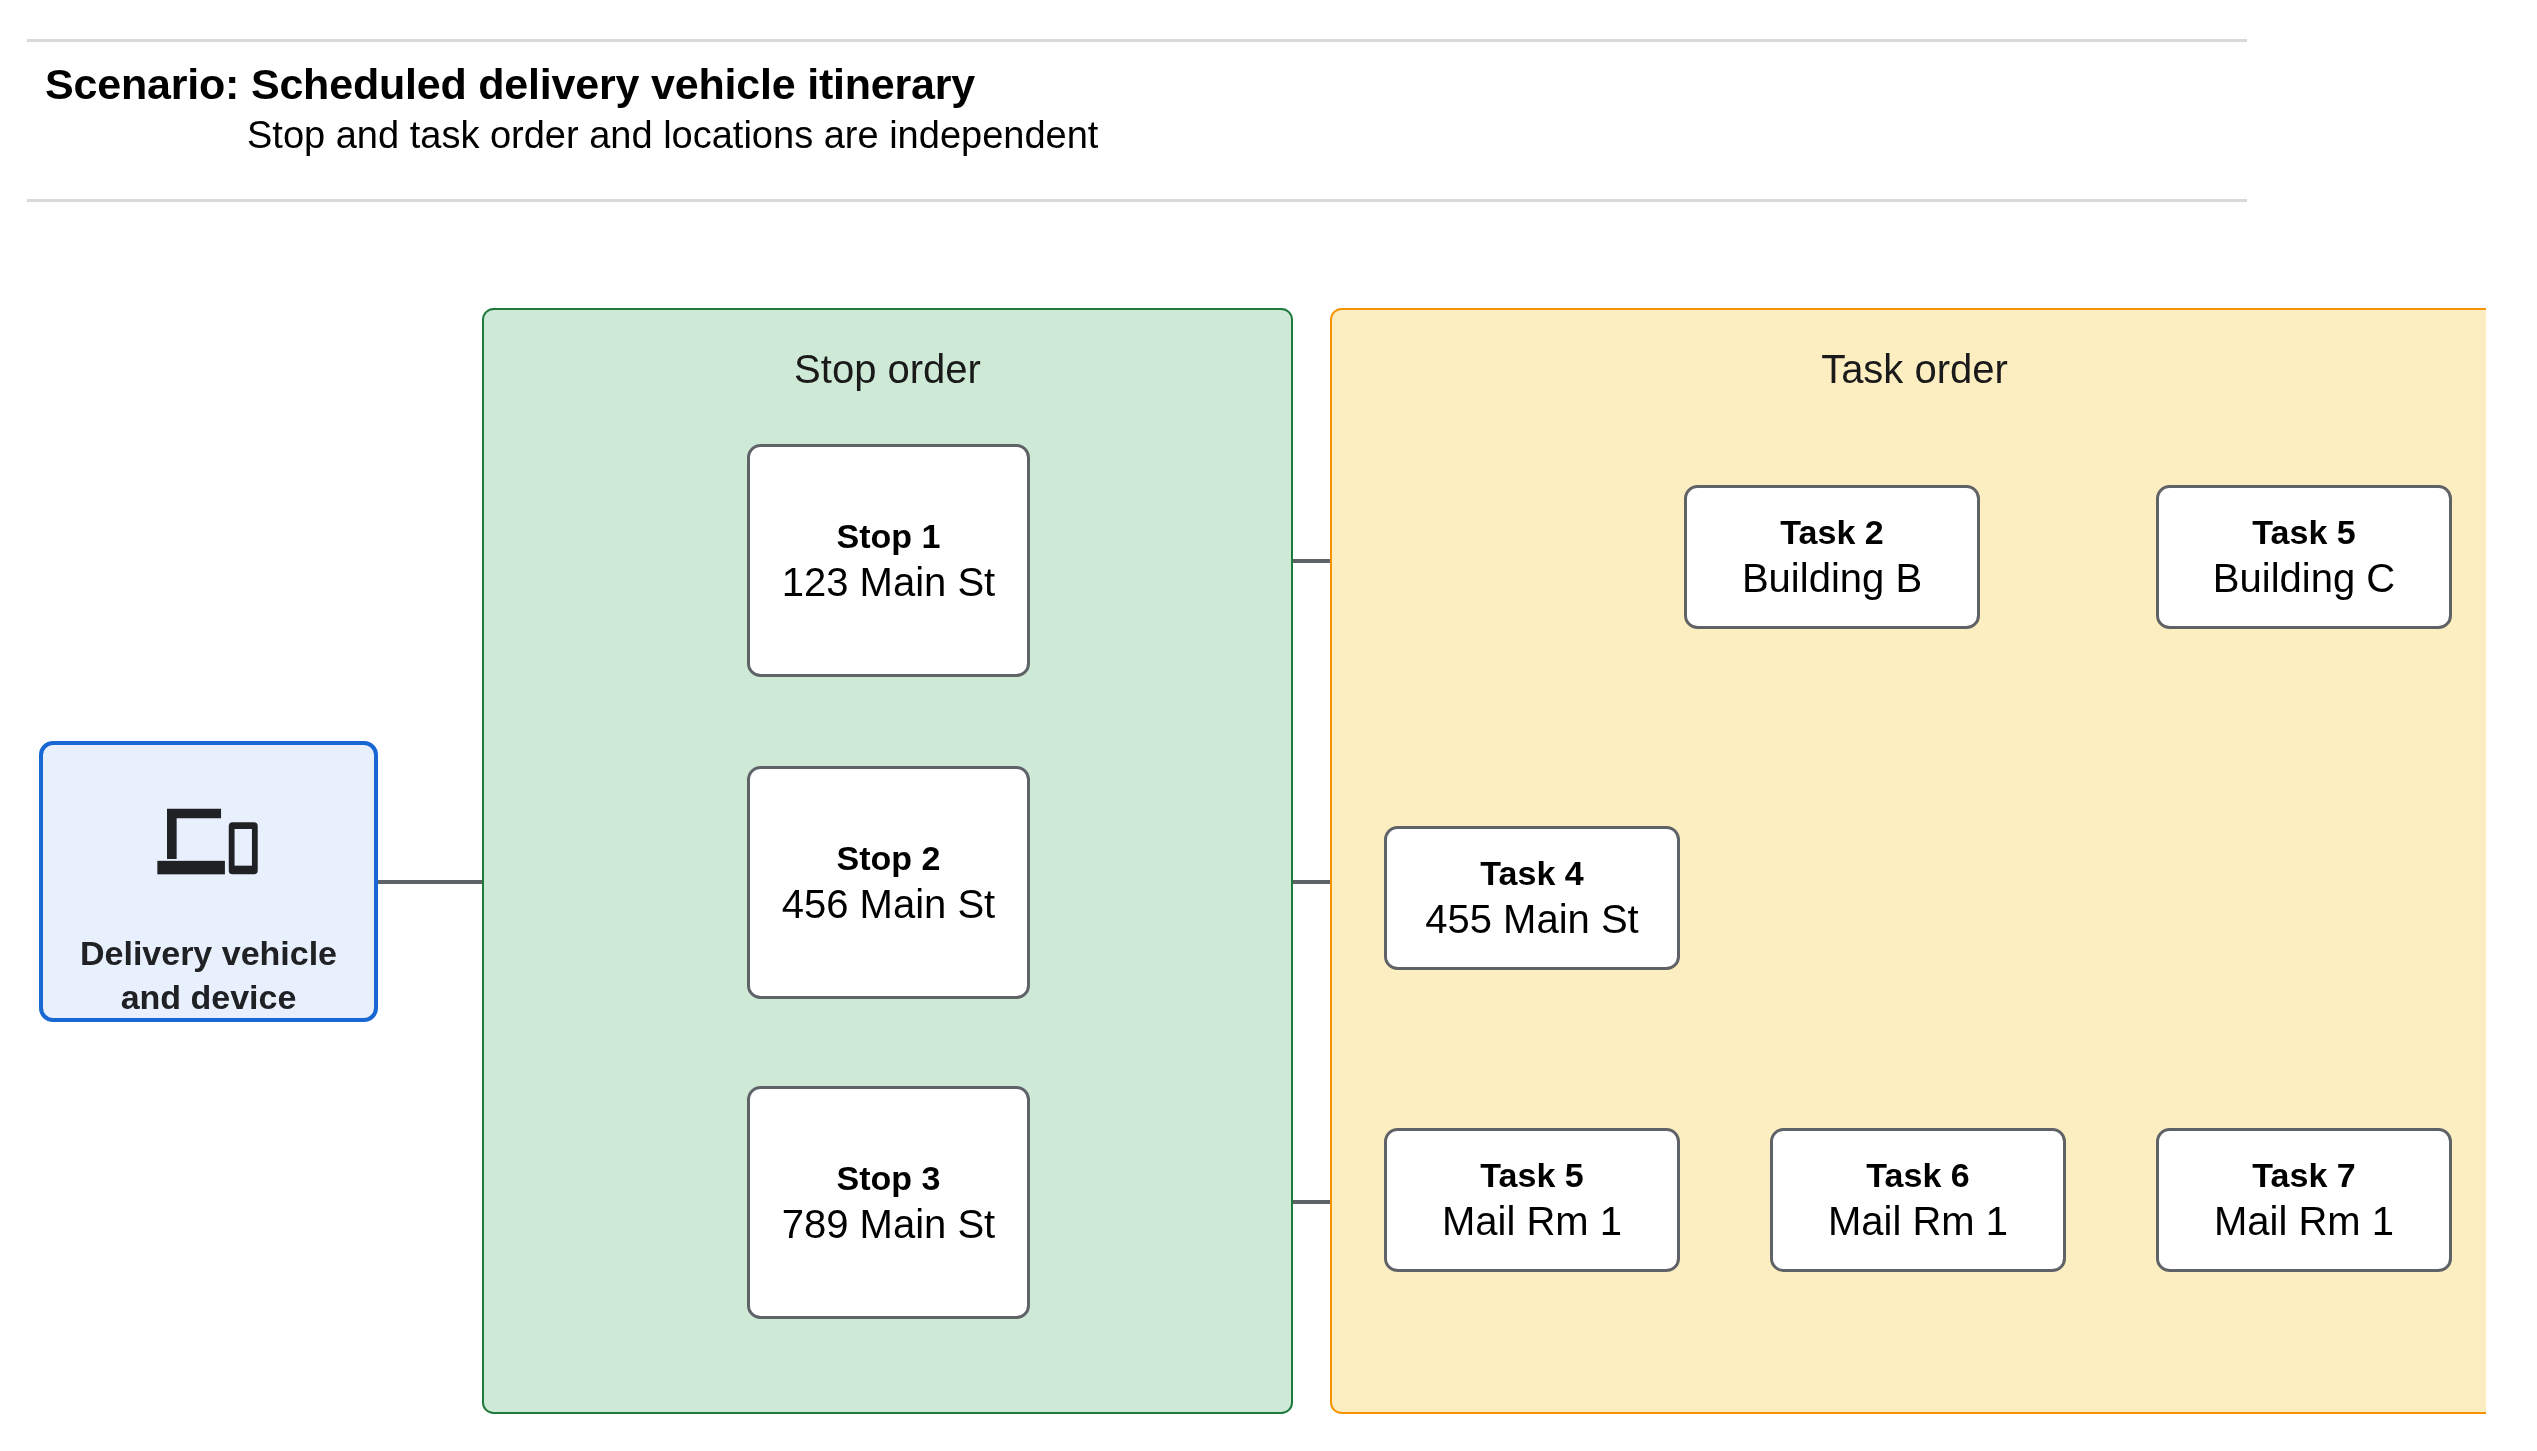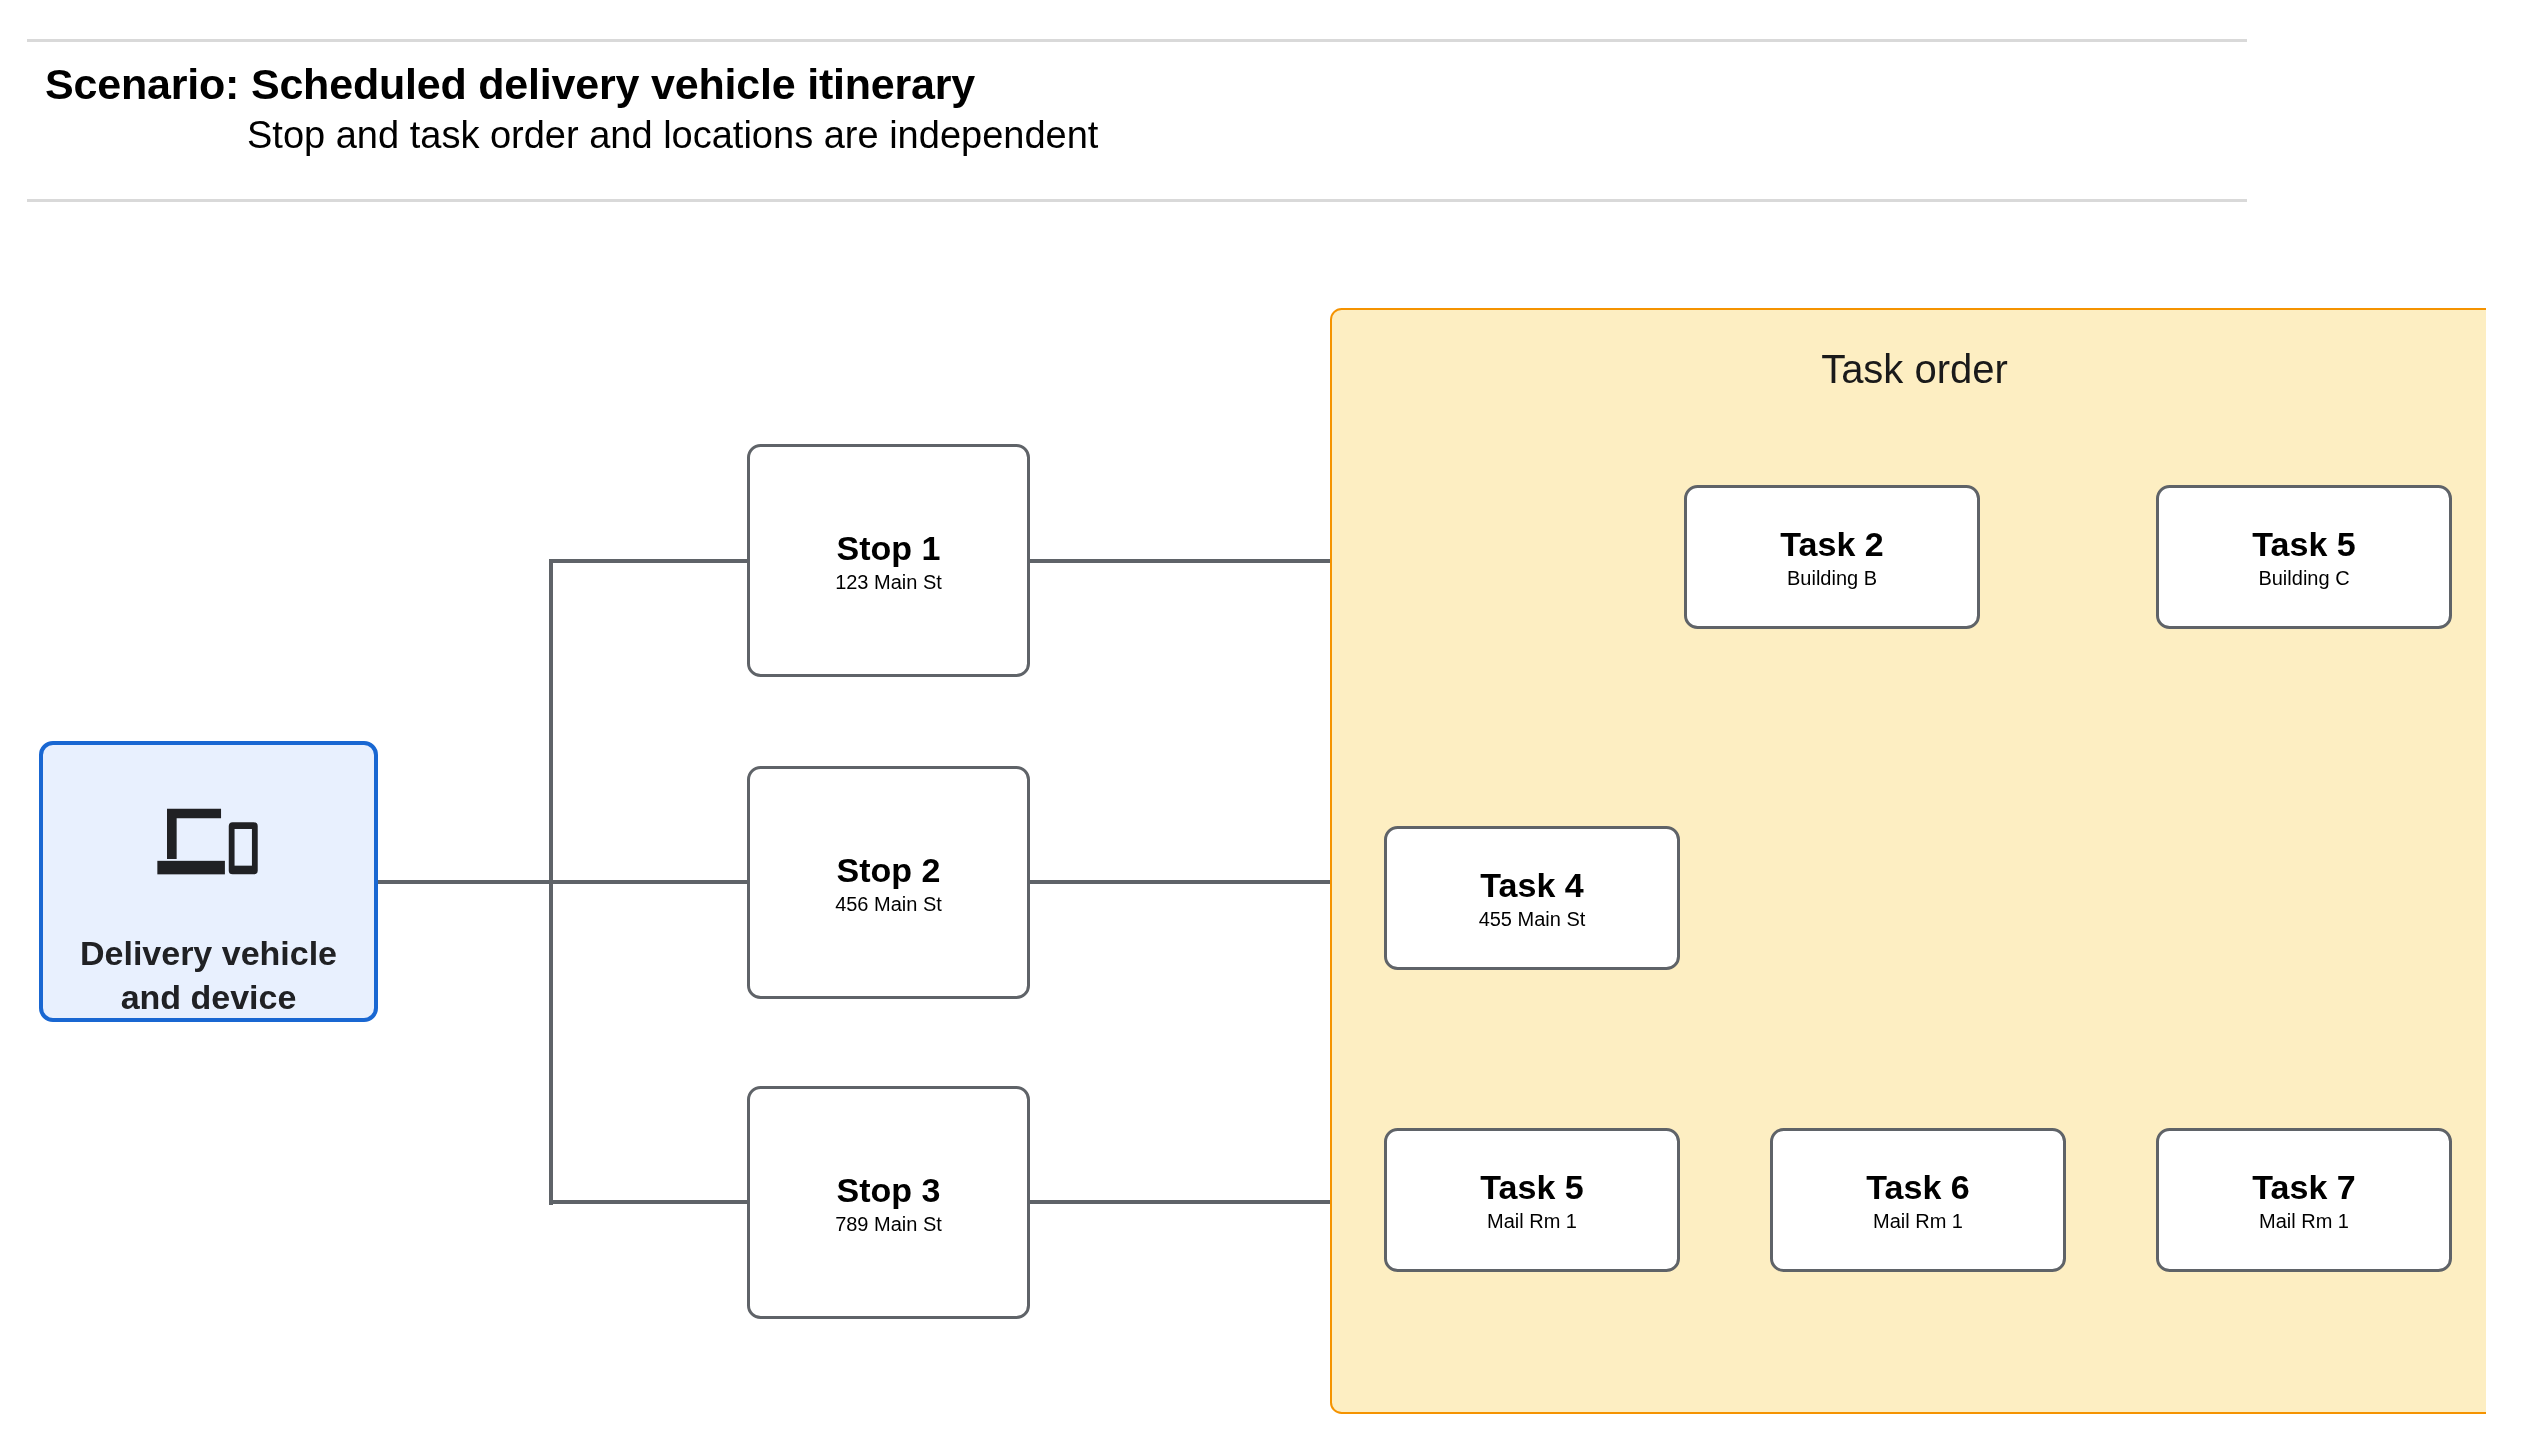--- a/index.html
+++ b/index.html
@@ -106,21 +106,21 @@
     text-align: right;
     z-index: 5;
   }
   .node .t {
     font-size: 34px;
     font-weight: bold;
     color: #000000;
     line-height: 1.18;
   }
   .node .s {
-    font-size: 20px;
+    font-size: 40px;
     font-weight: normal;
     color: #000000;
     line-height: 1.2;
     margin-top: 1.9px;
   }
 
   .stop-node { width: 283px; height: 233px; left: 747px; }
   .stop-1 { top: 444px; }
   .stop-2 { top: 766px; }
   .stop-3 { top: 1086px; }
@@ -186,20 +186,23 @@
 
   <div class="conn conn-h" style="left:1026px; top:559px; width:362px;"></div>
   <div class="conn conn-h" style="left:1026px; top:880px; width:362px;"></div>
   <div class="conn conn-h" style="left:1026px; top:1200px; width:362px;"></div>
 
   <div class="conn conn-h" style="left:1676px; top:559px; width:98px;"></div>
   <div class="conn conn-h" style="left:2061px; top:559px; width:98px;"></div>
   <div class="conn conn-h" style="left:1676px; top:1200px; width:98px;"></div>
   <div class="conn conn-h" style="left:2061px; top:1200px; width:98px;"></div>
 
+  <div class="panel panel-stop">
+    <div class="panel-title">Stop order</div>
+  </div>
 
   <div class="panel panel-task">
     <div class="panel-title">Task order</div>
   </div>
 
   <div class="device-box">
     <span class="device-icon">
       <svg viewBox="0 0 110 86" width="107" height="83" aria-hidden="true">
 
         <path d="M12 8 H68 V18 H22 V60 H12 Z" fill="#202124"></path>

